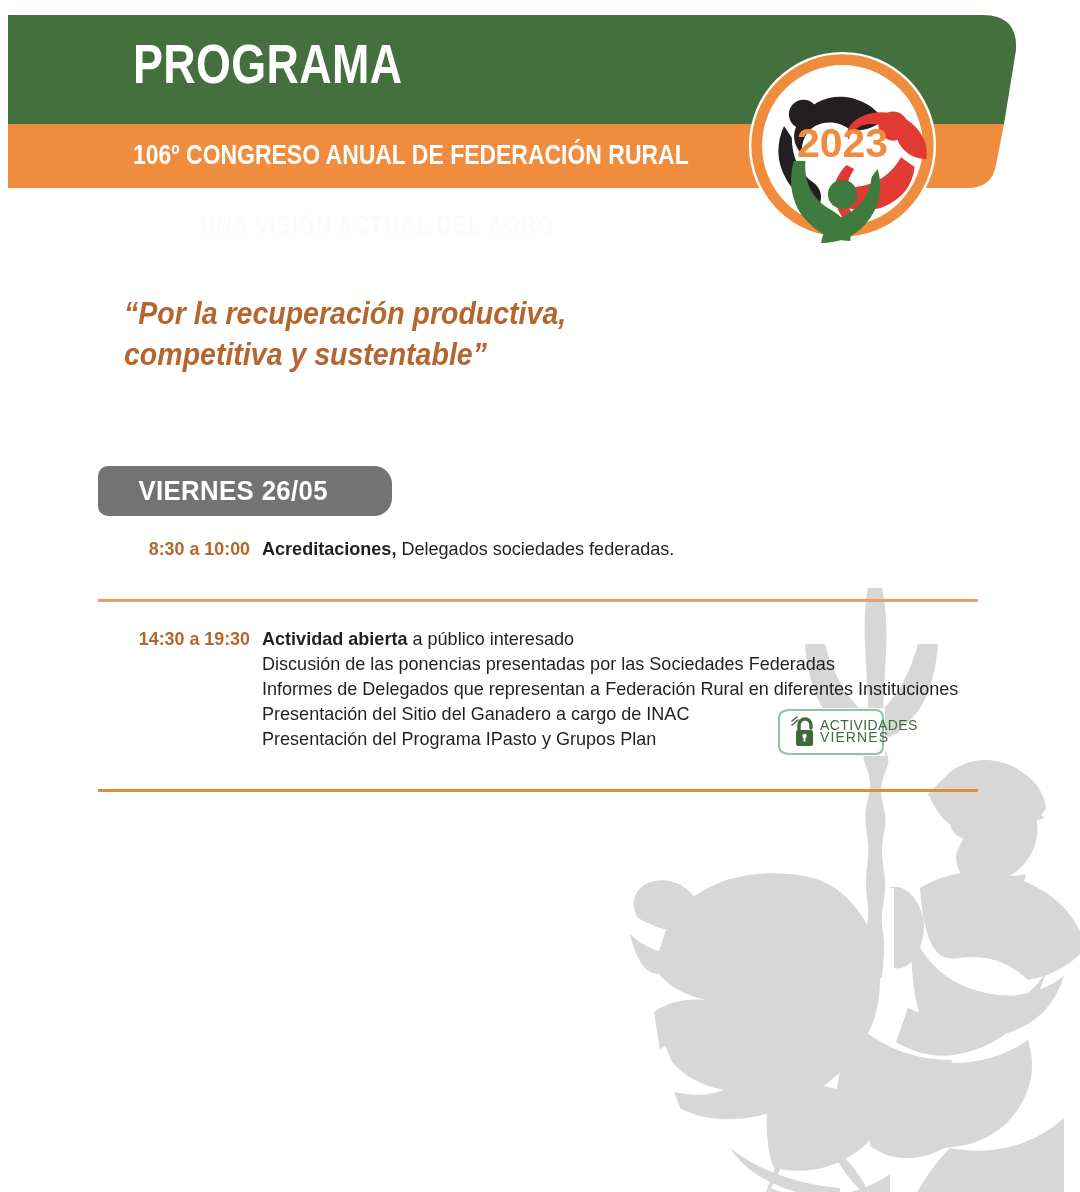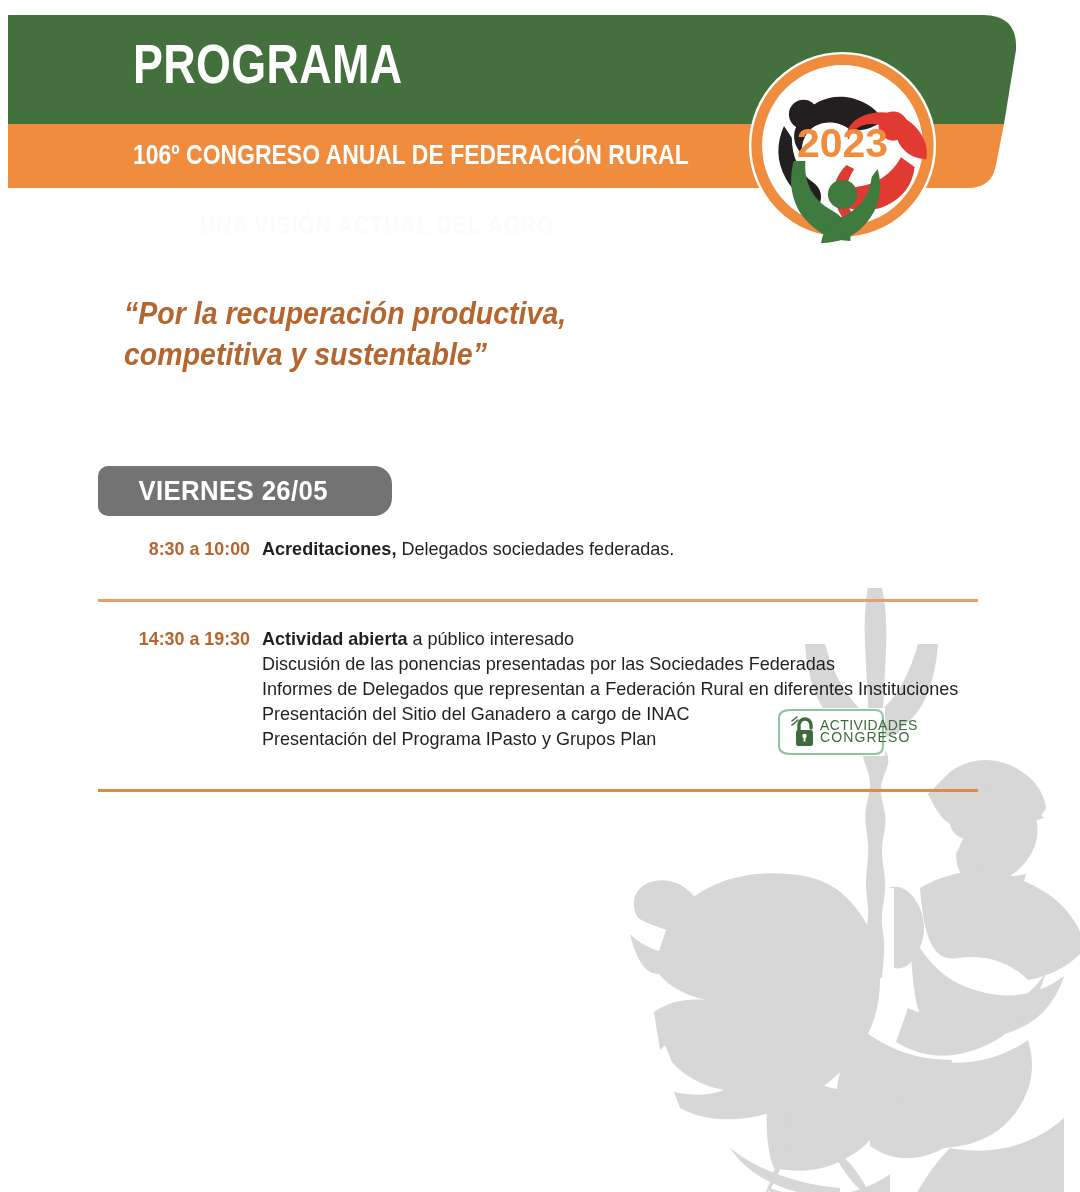--- a/index.html
+++ b/index.html
@@ -354,15 +354,15 @@
 
     <path d="M8 14 V9 a6 6 0 0 1 12 0 V12" fill="none" stroke="#3f6b3c" stroke-width="3.4" stroke-linecap="round"></path>
 
     <rect x="5" y="14" width="17" height="16" rx="2.2" fill="#3f6b3c"></rect>
 
     <circle cx="13.5" cy="20" r="2.2" fill="#ffffff"></circle>
     <rect x="12.6" y="20.5" width="1.8" height="5" fill="#ffffff"></rect>
   </svg>
   <div id="open-badge-text">
     <div class="l1">ACTIVIDADES</div>
-    <div class="l2">CONGRESO</div>
+    <div class="l2">VIERNES</div>
   </div>
 </div>
 
 </body></html>

